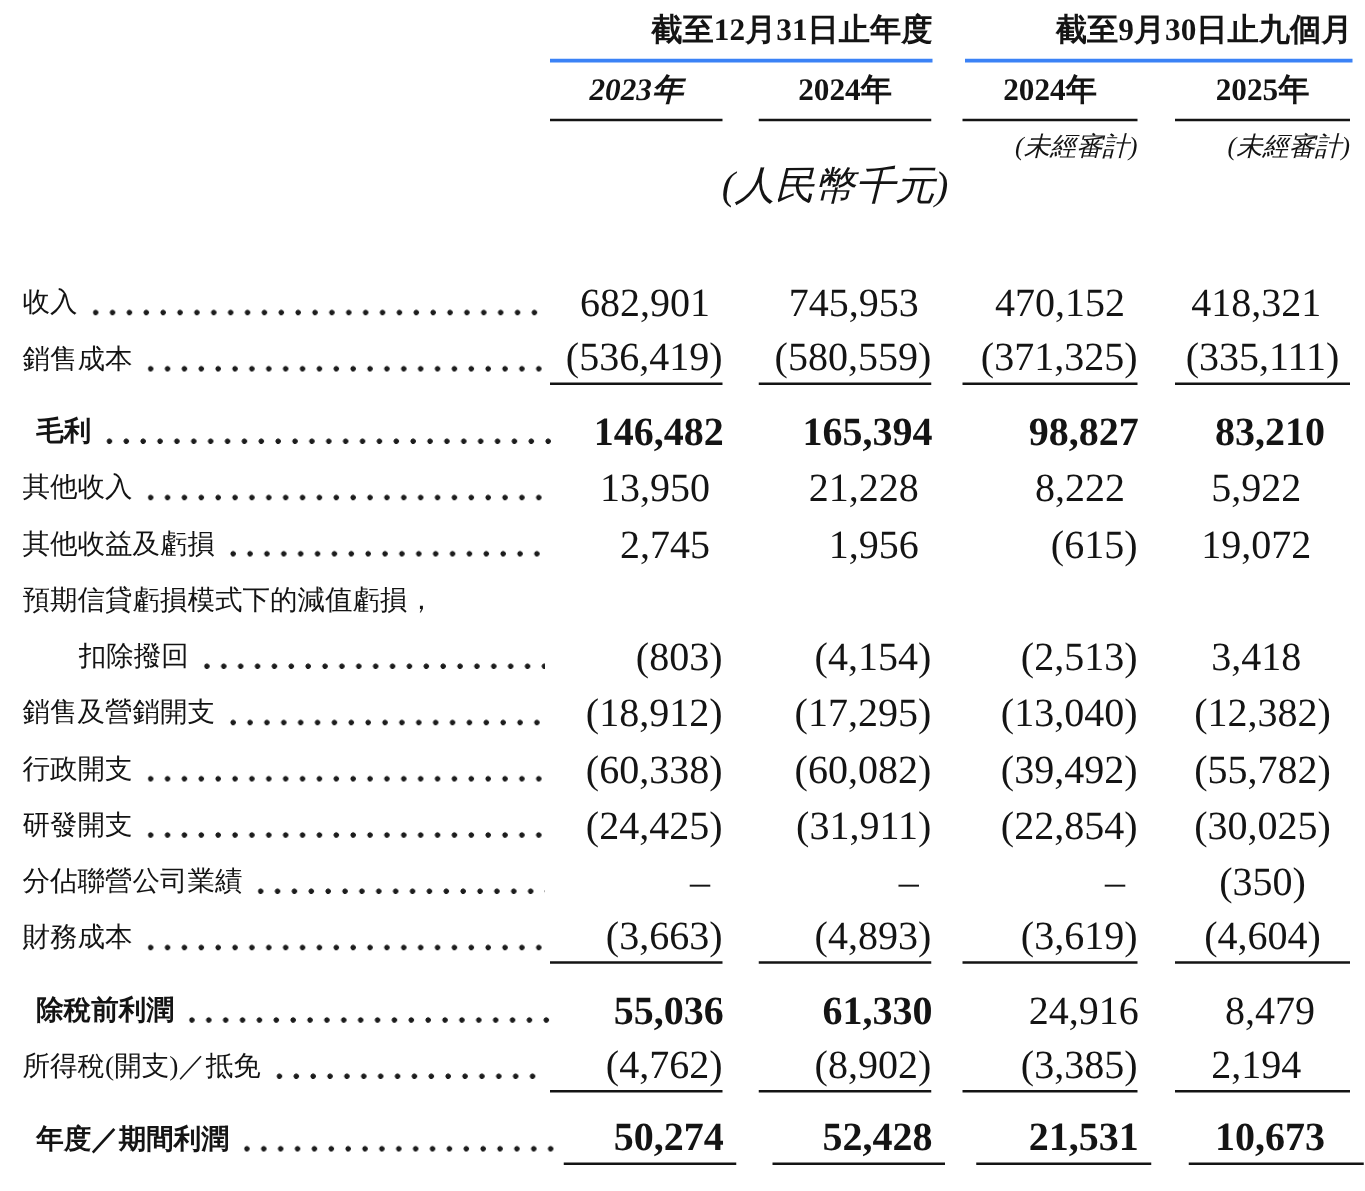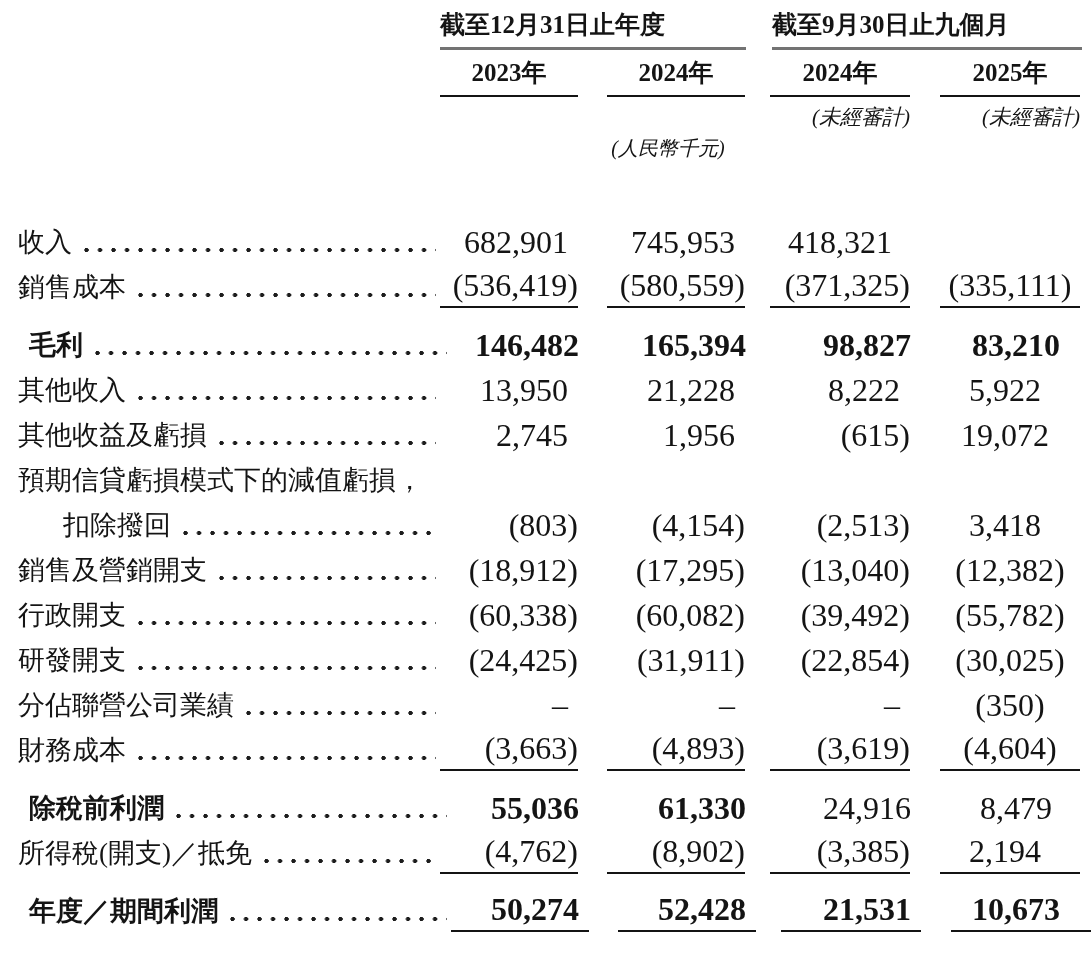--- a/index.html
+++ b/index.html
@@ -18,44 +18,44 @@
     position: relative;
     width: 1092px;
     height: 953px;
     box-sizing: border-box;
     padding-top: 10px;
   }
 
   
   .hdr-groups { display: flex; }
   .hg {
-    text-align: left;
+    text-align: right;
     font-weight: bold;
     font-size: 25px;
     line-height: 30px;
-    border-bottom: 3px solid #737373;
+    border-bottom: 3px solid #3b82f6;
     padding-bottom: 7px;
     flex-shrink: 0;
     white-space: nowrap;
   }
   .hg1 { margin-left: 440px; width: 306px; }
   .hg2 { margin-left: 26px;  width: 310px; }
 
   .hdr-years { display: flex; margin-top: 9px; }
   .yc {
     text-align: center;
     font-weight: bold;
     font-size: 25px;
     line-height: 28px;
     border-bottom: 2px solid #141414;
     padding-bottom: 8px;
     flex-shrink: 0;
     white-space: nowrap;
   }
-  .yc1 { margin-left: 440px; width: 138px; }
+  .yc1 { margin-left: 440px; width: 138px; font-style: italic; }
   .yc2 { margin-left: 29px;  width: 138px; }
   .yc3 { margin-left: 25px;  width: 140px; }
   .yc4 { margin-left: 30px;  width: 140px; }
 
   .hdr-unaudited { display: flex; margin-top: 7px; }
   .uc {
     font-style: italic;
     font-size: 21px;
     line-height: 26px;
     text-align: right;
@@ -68,21 +68,21 @@
   .hdr-currency {
     position: relative;
     height: 32px;
     margin-top: 3px;
   }
   .hdr-currency span {
     position: absolute;
     left: 668px;
     transform: translateX(-50%);
     font-style: italic;
-    font-size: 20px;
+    font-size: 32px;
     line-height: 30px;
     white-space: nowrap;
     text-align: right;
   }
 
   
   #rows { margin-top: 53px; }
   .row {
     display: flex;
     height: 45px;
@@ -93,21 +93,21 @@
   .label-cell {
     width: 440px;
     flex-shrink: 0;
     box-sizing: border-box;
     padding-left: 18px;
     display: flex;
     align-items: flex-end;
     overflow: visible;
   }
   .label {
-    font-size: 27px;
+    font-size: 22px;
     line-height: 36px;
     white-space: nowrap;
     padding-bottom: 3px;
   }
   .row.bold .label { font-weight: bold; }
   .row.indent .label-cell { padding-left: 63px; }
 
   .leader {
     flex: 1;
     height: 14px;
@@ -163,20 +163,21 @@
   </div>
 
   <div id="rows">
   <div class="row">
     <div class="label-cell">
       <span class="label">收入</span>
       <span class="leader"></span>
     </div>
     <div class="num n1 pad">682,901</div>
     <div class="num n2 pad">745,953</div>
+    <div class="num n3 pad">470,152</div>
     <div class="num n4 pad">418,321</div>
   </div>
 
   <div class="row rule">
     <div class="label-cell">
       <span class="label">銷售成本</span>
       <span class="leader"></span>
     </div>
     <div class="num n1">(536,419)</div>
     <div class="num n2">(580,559)</div>

